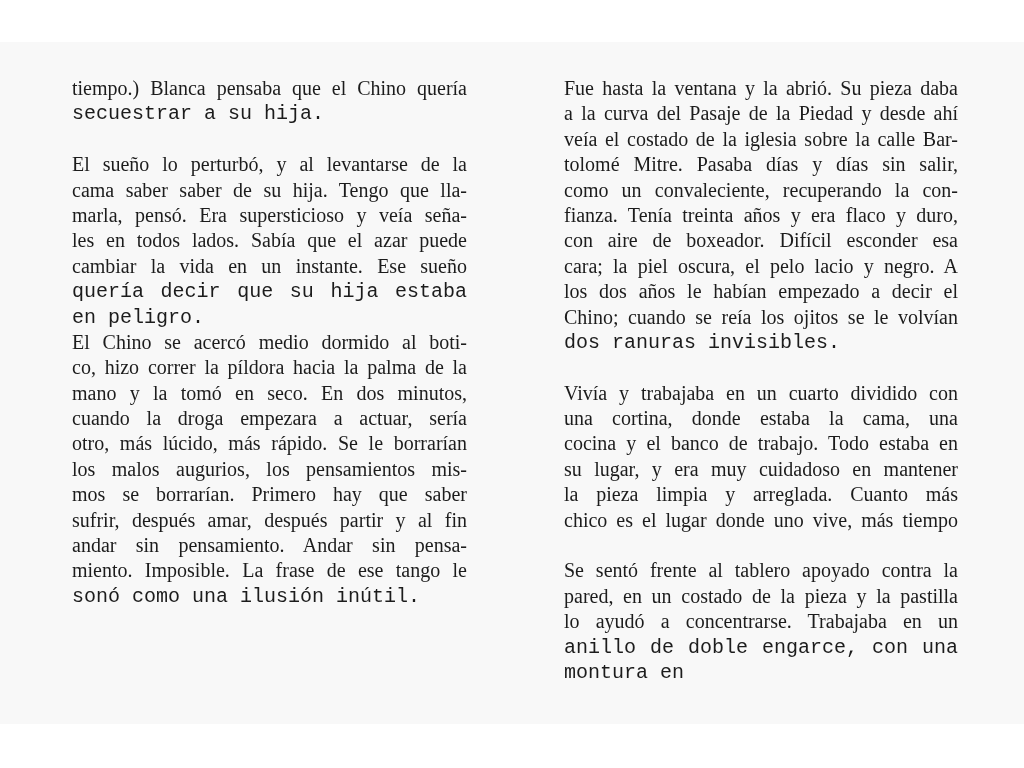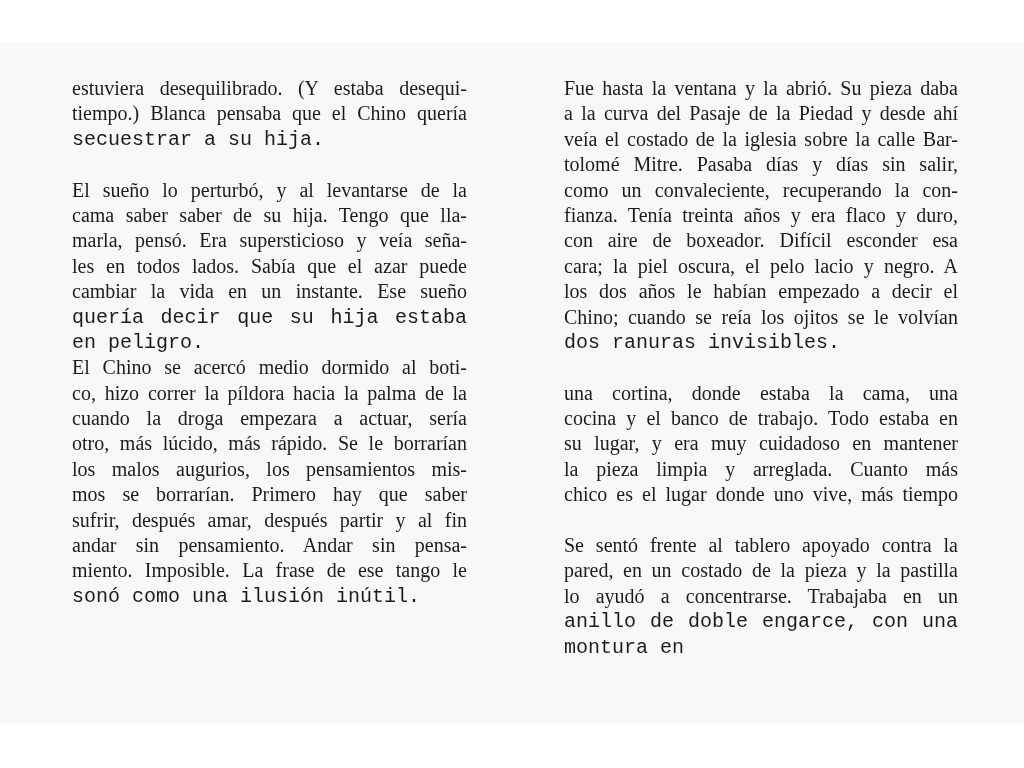--- a/index.html
+++ b/index.html
@@ -47,35 +47,35 @@
     font-family: Liberation Mono, monospace;
   }
 </style>
 </head>
 <body style="background: rgb(255, 255, 255);">
 
 <div class="stage">
   <div class="paper">
     <div class="column col-left">
         <div class="para">
-          <div class="line">estuviera desequilibrado. (Y estaba desequi-</div>
           <div class="line">tiempo.) Blanca pensaba que el Chino quería</div>
           <div class="line last">secuestrar a su hija.</div>
         </div>
         <div class="para">
           <div class="line">El sueño lo perturbó, y al levantarse de la</div>
           <div class="line">cama saber saber de su hija. Tengo que lla-</div>
           <div class="line">marla, pensó. Era supersticioso y veía seña-</div>
           <div class="line">les en todos lados. Sabía que el azar puede</div>
           <div class="line">cambiar la vida en un instante. Ese sueño</div>
           <div class="line last">quería decir que su hija estaba en peligro.</div>
         </div>
         <div class="para">
           <div class="line">El Chino se acercó medio dormido al boti-</div>
           <div class="line">co, hizo correr la píldora hacia la palma de la</div>
+          <div class="line">mano y la tomó en seco. En dos minutos,</div>
           <div class="line">cuando la droga empezara a actuar, sería</div>
           <div class="line">otro, más lúcido, más rápido. Se le borrarían</div>
           <div class="line">los malos augurios, los pensamientos mis-</div>
           <div class="line">mos se borrarían. Primero hay que saber</div>
           <div class="line">sufrir, después amar, después partir y al fin</div>
           <div class="line">andar sin pensamiento. Andar sin pensa-</div>
           <div class="line">miento. Imposible. La frase de ese tango le</div>
           <div class="line last">sonó como una ilusión inútil.</div>
         </div>
       </div>
@@ -87,20 +87,21 @@
           <div class="line">tolomé Mitre. Pasaba días y días sin salir,</div>
           <div class="line">como un convaleciente, recuperando la con-</div>
           <div class="line">fianza. Tenía treinta años y era flaco y duro,</div>
           <div class="line">con aire de boxeador. Difícil esconder esa</div>
           <div class="line">cara; la piel oscura, el pelo lacio y negro. A</div>
           <div class="line">los dos años le habían empezado a decir el</div>
           <div class="line">Chino; cuando se reía los ojitos se le volvían</div>
           <div class="line last">dos ranuras invisibles.</div>
         </div>
         <div class="para">
+          <div class="line">Vivía y trabajaba en un cuarto dividido con</div>
           <div class="line">una cortina, donde estaba la cama, una</div>
           <div class="line">cocina y el banco de trabajo. Todo estaba en</div>
           <div class="line">su lugar, y era muy cuidadoso en mantener</div>
           <div class="line">la pieza limpia y arreglada. Cuanto más</div>
           <div class="line">chico es el lugar donde uno vive, más tiempo</div>
         </div>
         <div class="para">
           <div class="line">Se sentó frente al tablero apoyado contra la</div>
           <div class="line">pared, en un costado de la pieza y la pastilla</div>
           <div class="line">lo ayudó a concentrarse. Trabajaba en un</div>

